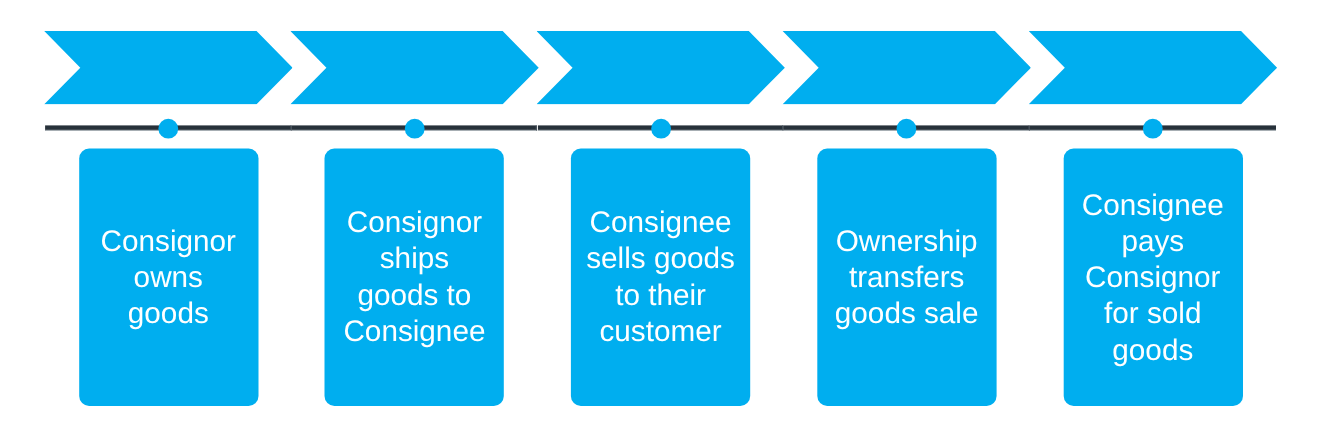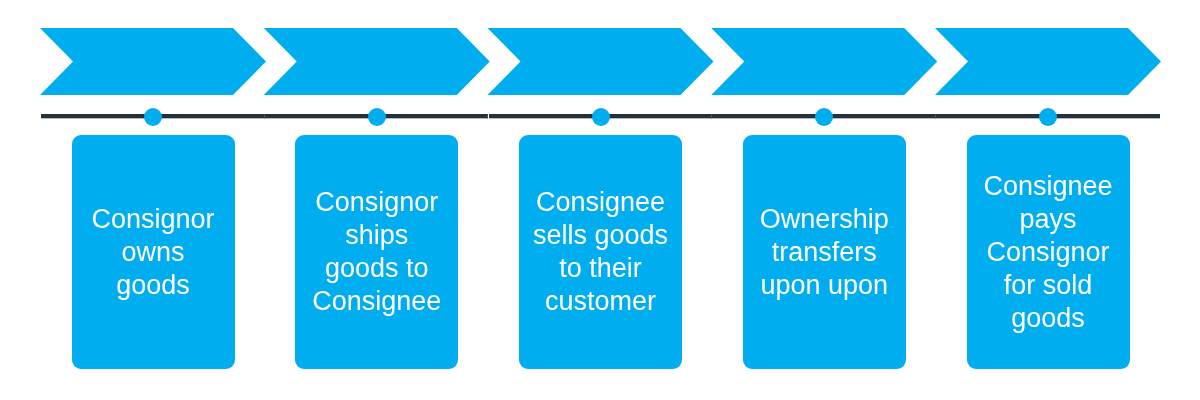--- a/index.html
+++ b/index.html
@@ -119,21 +119,21 @@
   </div>
   <div class="stage-box p2">
     <div class="stage-label">Consignee
 sells goods
 to their
 customer</div>
   </div>
   <div class="stage-box p3">
     <div class="stage-label">Ownership
 transfers
-upon upon</div>
+goods sale</div>
   </div>
   <div class="stage-box p4">
     <div class="stage-label">Consignee
 pays
 Consignor
 for sold
 goods</div>
   </div>
 
 </div>

